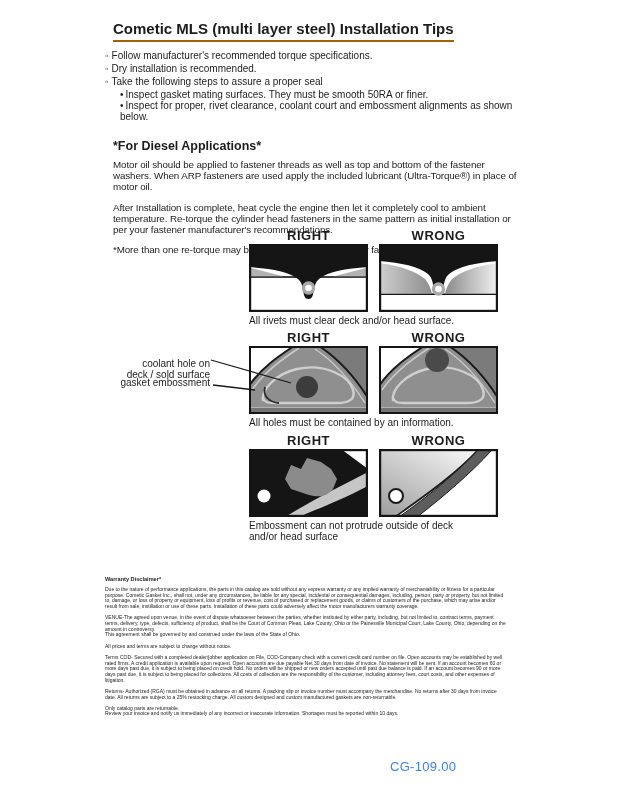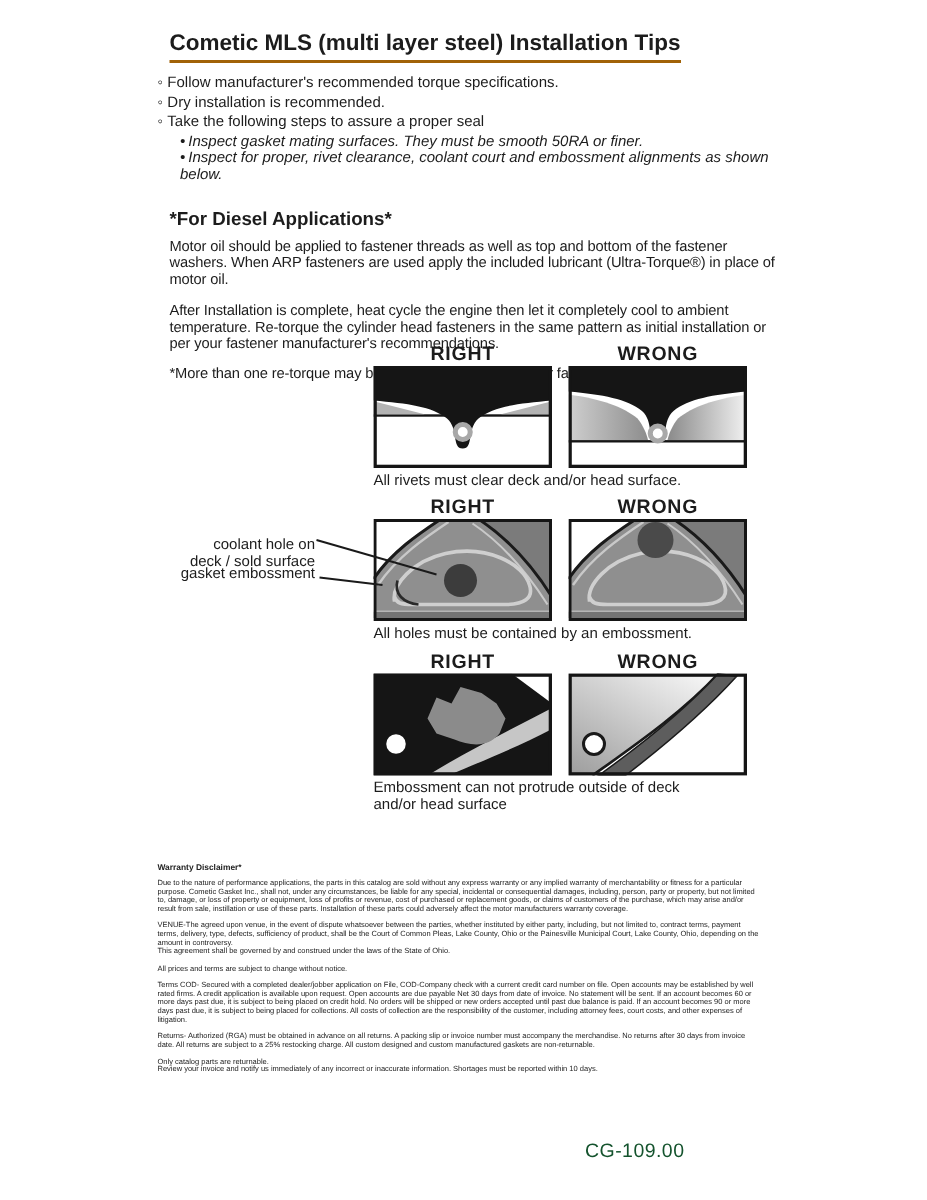--- a/index.html
+++ b/index.html
@@ -6,21 +6,21 @@
   .page{position:relative;width:618px;height:800px;background:#fff;overflow:hidden;
         font-family:"Liberation Sans", sans-serif;color:#1c1c1c;}
   
   .content{position:absolute;left:105px;top:20px;width:424px;}
   .title{display:inline-block;font-size:15px;font-weight:700;line-height:1.2;
          border-bottom:2px solid #a16207;padding-bottom:2px;margin:0 0 7px 8px;}
   ul.bullets,ul.subbullets{list-style:none;margin:0;padding:0;font-size:10px;}
   ul.bullets li{line-height:13px;}
   ul.bullets li::before{content:"\25E6";margin-right:3px;font-size:10px;}
   ul.subbullets{margin:1px 0 0 15px;}
-  ul.subbullets li{line-height:11px;font-style:italic;}
+  ul.subbullets li{line-height:11px;}
   ul.subbullets li::before{content:"\2022";margin-right:2px;}
   .diesel-head{font-size:12.5px;font-weight:700;margin:17px 0 0 8px;}
   .para{font-size:9.8px;line-height:11px;letter-spacing:-0.1px;margin:6px 0 0 8px;width:412px;}
   .para.gap{margin-top:10px;}
   .note{margin-top:9px;}
   
   .dgm{position:absolute;left:249px;width:250px;}
   .dgm-heads{display:flex;gap:11px;margin-bottom:2px;}
   .dgm-heads .hd{width:119px;text-align:center;font-size:13px;font-weight:700;
                  letter-spacing:0.5px;line-height:13px;}
@@ -33,21 +33,21 @@
   .lbl-coolant{left:98px;top:358px;}
   .lbl-emboss{left:98px;top:377px;}
   .leader-overlay{position:absolute;left:205px;top:340px;width:110px;height:62px;z-index:5;}
   
   .legal{position:absolute;left:105px;top:576px;width:402px;color:#222;}
   .legal h3{font-size:5.6px;font-weight:700;margin:0 0 5px 0;}
   .legal p{font-size:5px;line-height:5.7px;margin:0 0 5.5px 0;}
   .legal p.tight{margin:0;}
   .legal .block{margin-bottom:5.5px;}
   
-  .footer-code{position:absolute;left:390px;top:759px;font-size:13px;letter-spacing:0.3px;color:#14532d;}
+  .footer-code{position:absolute;left:390px;top:759px;font-size:13px;letter-spacing:0.3px;color:#3b82f6;}
 </style>
 </head>
 <body>
 
 <div class="page">
 
   <div class="content">
     <h1 class="title">Cometic MLS (multi layer steel) Installation Tips</h1>
     <ul class="bullets">
       <li>Follow manufacturer's recommended torque specifications.</li>
@@ -131,21 +131,21 @@
         <path d="M70,0 L119,0 L119,52 C104,28 88,12 70,0 Z" fill="#7b7b7b"></path>
         <path d="M70,0 C88,12 104,28 119,52" fill="none" stroke="#1a1a1a" stroke-width="2"></path>
         <path d="M66,3 C84,15 100,32 116,57" fill="none" stroke="#c9c9c9" stroke-width="1.4"></path>
         <rect x="0" y="62" width="119" height="4" fill="#747474"></rect>
         <line x1="0" y1="61.5" x2="119" y2="61.5" stroke="#b5b5b5" stroke-width="0.9"></line>
         <path d="M14,55 C12,44 26,28 48,23 C76,17 100,30 104,44 C107,53 100,57 88,57 L26,57 C18,57 15.5,56 14,52 Z" fill="none" stroke="#cfcfcf" stroke-width="2.4"></path>
         <circle cx="58" cy="14" r="12" fill="#4a4a4a"></circle>
         <rect x="1" y="1" width="117" height="66" fill="none" stroke="#151515" stroke-width="2"></rect>
       </svg>
     </div>
-    <div class="dgm-cap">All holes must be contained by an embossment.</div>
+    <div class="dgm-cap">All holes must be contained by an information.</div>
   </div>
 
   <div class="side-label lbl-coolant">
     <div>coolant hole on</div>
     <div>deck / sold surface</div>
   </div>
   <div class="side-label lbl-emboss">gasket embossment</div>
   <svg class="leader-overlay" viewBox="0 0 110 62">
     <line x1="6" y1="20" x2="86" y2="43" stroke="#1a1a1a" stroke-width="1.3"></line>
     <line x1="8" y1="45" x2="50" y2="50" stroke="#1a1a1a" stroke-width="1.3"></line>

